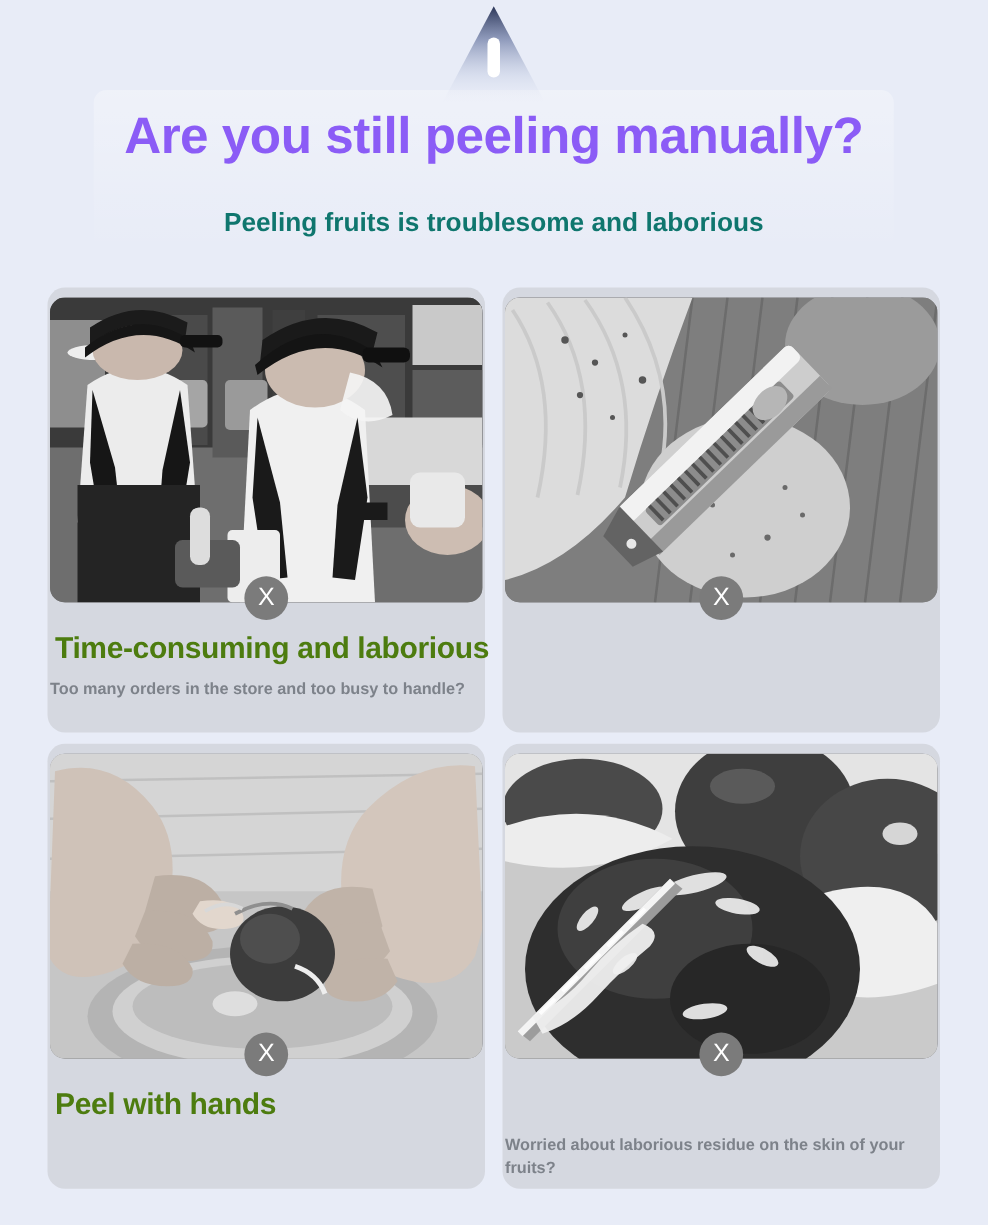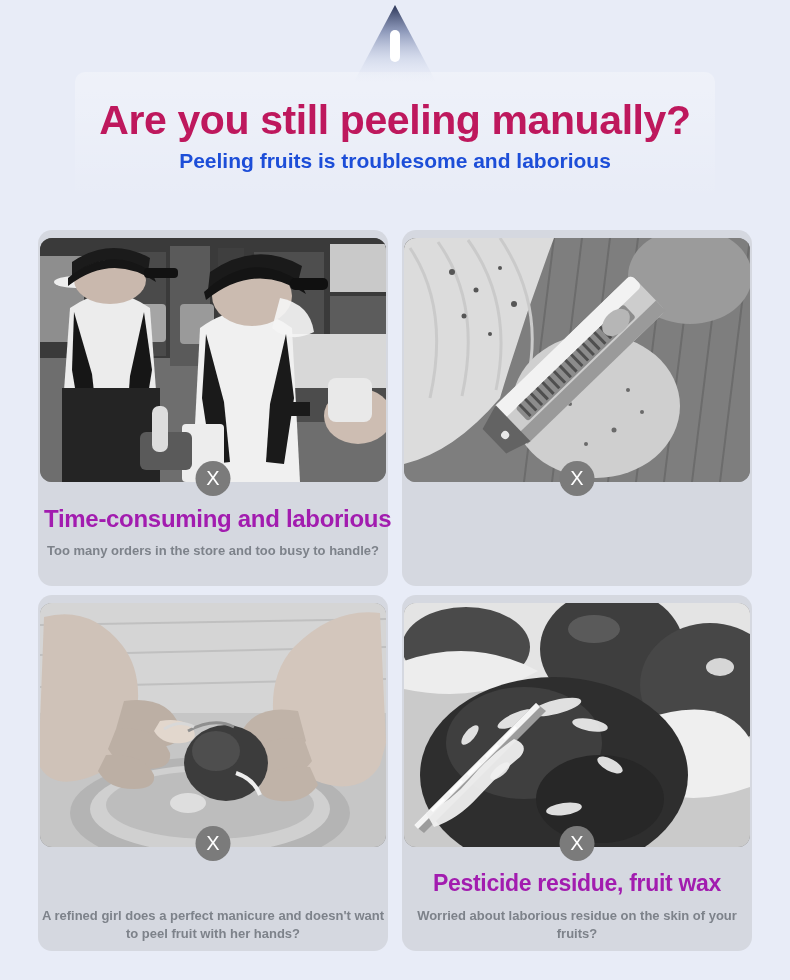--- a/index.html
+++ b/index.html
@@ -42,37 +42,37 @@
     transform: translateX(-50%);
     top: 2px;
     width: 86px;
     height: 84px;
   }
 
   .page-title {
     position: absolute;
     left: 0;
     right: 0;
-    top: 98px;
+    top: 86px;
     font-size: 41px;
     font-weight: bold;
     letter-spacing: -0.4px;
-    color: #be185d;
+    color: #8b5cf6;
     line-height: 1.1;
     white-space: nowrap;
   }
 
   .page-subtitle {
     position: absolute;
     left: 0;
     right: 0;
-    top: 148px;
+    top: 166px;
     font-size: 21px;
     font-weight: bold;
-    color: #1d4ed8;
+    color: #0f766e;
     line-height: 1.2;
     white-space: nowrap;
   }
 
   
   .card-grid {
     position: absolute;
     left: 38px;
     top: 230px;
     width: 714px;
@@ -118,35 +118,33 @@
     line-height: 35px;
     text-align: center;
     z-index: 5;
   }
 
   .card-title {
     position: absolute;
     left: 6px;
     right: 6px;
     top: 275px;
-    text-align: center;
     font-size: 24px;
     font-weight: bold;
-    color: #a21caf;
+    color: #4d7c0f;
     letter-spacing: -0.3px;
     line-height: 1.15;
     white-space: nowrap;
   }
 
   .card-caption {
     position: absolute;
     left: 2px;
     right: 2px;
     top: 312px;
-    text-align: center;
     font-size: 13px;
     font-weight: bold;
     color: #7d828a;
     line-height: 1.35;
   }
 
   .card-title.tight { font-size: 23px; }
 </style>
 </head>
 <body>
@@ -322,21 +320,21 @@
         </g>
         <ellipse cx="186" cy="160" rx="42" ry="38" fill="#3c3c3c"></ellipse>
         <ellipse cx="176" cy="148" rx="24" ry="20" fill="#4e4e4e"></ellipse>
         <path d="M196 170 q18 6 24 22" stroke="#eeeeee" stroke-width="4" fill="none"></path>
         <path d="M148 128 q26 -14 46 -4" stroke="#8f8f8f" stroke-width="3" fill="none"></path>
         <path d="M124 126 q16 -10 30 -2" stroke="#d8d8d8" stroke-width="3" fill="none"></path>
         <ellipse cx="148" cy="200" rx="18" ry="10" fill="#e6e6e6" opacity="0.8"></ellipse>
       </svg>
     </div>
     <div class="x-badge">X</div>
-    <div class="card-caption">A refined girl does a perfect manicure and doesn't want to peel fruit with her hands?</div>
+    <div class="card-title">Peel with hands</div>
   </div>
 
   <div class="card">
     <div class="card-photo">
       <svg viewBox="0 0 346 244" preserveAspectRatio="xMidYMid slice">
         <rect width="346" height="244" fill="#cacaca"></rect>
         <rect x="0" y="0" width="346" height="80" fill="#e4e4e4"></rect>
         <ellipse cx="208" cy="46" rx="72" ry="60" fill="#3e3e3e"></ellipse>
         <ellipse cx="190" cy="26" rx="26" ry="14" fill="#6e6e6e" opacity="0.6"></ellipse>
         <ellipse cx="306" cy="82" rx="70" ry="62" fill="#474747"></ellipse>
@@ -362,17 +360,16 @@
         <g stroke="#ffffff" stroke-width="3" opacity="0.9" fill="none">
           <path d="M40 196 l-12 12"></path>
             <path d="M58 178 l-12 12"></path>
           <path d="M76 160 l-12 12"></path>
             <path d="M94 142 l-12 12"></path>
           <path d="M112 124 l-12 12"></path>
         </g>
       </svg>
     </div>
     <div class="x-badge">X</div>
-    <div class="card-title tight">Pesticide residue, fruit wax</div>
     <div class="card-caption">Worried about laborious residue on the skin of your fruits?</div>
   </div>
 
 </div>
 
 </body></html>

